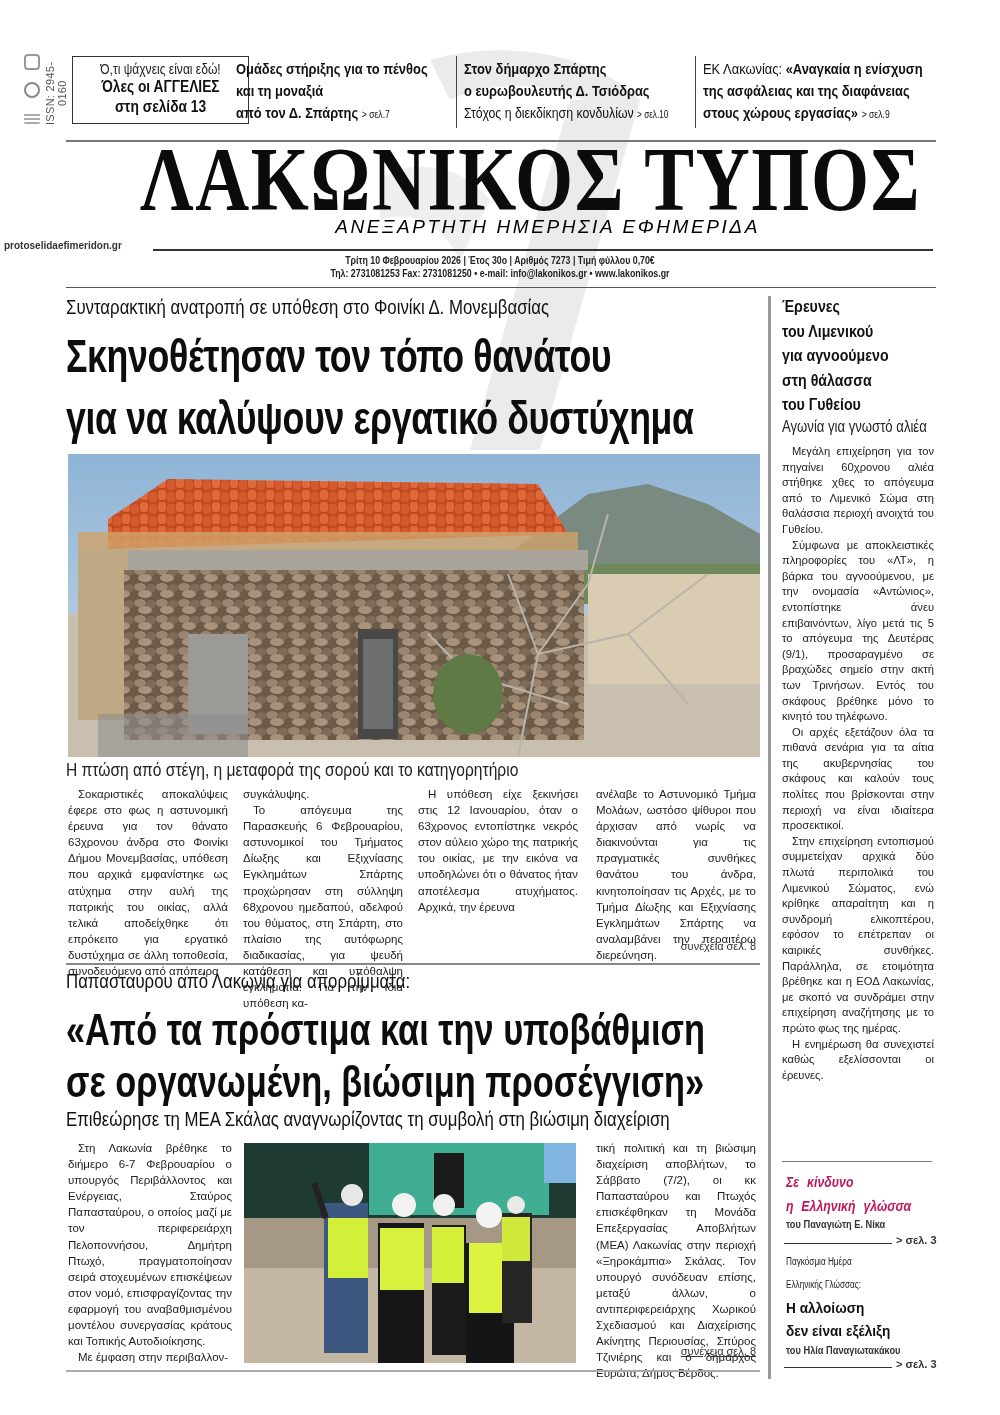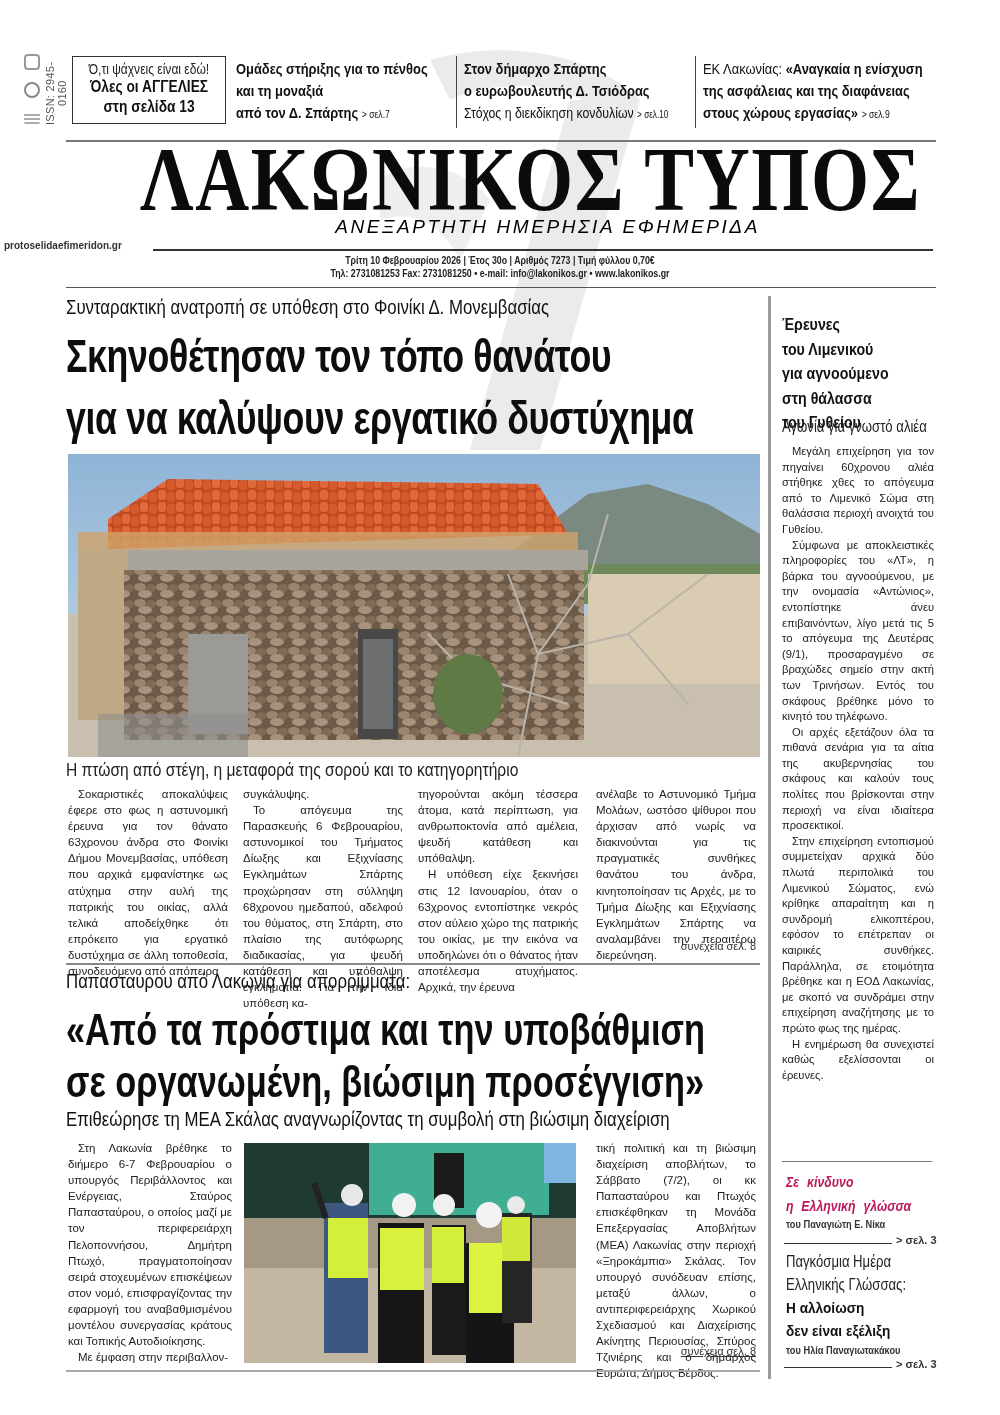--- a/index.html
+++ b/index.html
@@ -11,21 +11,21 @@
 
   
   .issn-strip { left: 22px; top: 52px; width: 44px; height: 82px; }
   .issn-text { position: absolute; left: 22px; top: 0; writing-mode: vertical-rl; transform: rotate(180deg); font-size: 11px; color: #555; letter-spacing: 0.3px; height: 82px; text-align: center; }
   .logo-mini { position: absolute; left: 2px; width: 16px; height: 16px; border-radius: 50%; border: 2px solid #888; }
   .logo-mini.l1 { top: 2px; border-radius: 4px; border-color: #999; }
   .logo-mini.l2 { top: 30px; }
   .logo-mini.l3 { top: 60px; border-radius: 2px; height: 12px; background: repeating-linear-gradient(0deg,#aaa 0 2px,#fff 2px 4px); border: none; }
 
   
-  .promo-box { left: 72px; top: 56px; width: 154px; height: 68px; border: 1px solid #333; padding: 4px 6px; text-align: center; }
+  .promo-box { left: 72px; top: 56px; width: 177px; height: 68px; border: 1px solid #333; padding: 4px 6px; text-align: center; }
   .promo-line1 { font-family: "Liberation Sans", sans-serif; font-size: 14px; color: #222; transform: scaleX(0.86); transform-origin: center; white-space: nowrap; }
   .promo-line2, .promo-line3 { font-weight: bold; font-size: 16px; color: #111; transform: scaleX(0.86); white-space: nowrap; line-height: 20px; }
 
   .teaser { top: 58px; height: 70px; font-size: 15px; line-height: 22px; }
   .teaser .b { font-weight: bold; display: block; white-space: nowrap; transform: scaleX(0.86); transform-origin: left; }
   .teaser .n { font-weight: normal; white-space: nowrap; display: block; transform: scaleX(0.82); transform-origin: left; }
   .teaser .pg { font-size: 10px; font-weight: normal; }
   .t1 { left: 236px; width: 215px; }
   .t2 { left: 464px; width: 230px; }
   .t3 { left: 703px; width: 240px; }
@@ -70,35 +70,35 @@
   .deck2 { left: 66px; top: 1108px; font-size: 20px; color: #111; white-space: nowrap; transform: scaleX(0.84); transform-origin: left; }
 
   .photo-workers { left: 244px; top: 1143px; width: 332px; height: 220px; overflow: hidden; }
   .c5 { left: 68px; top: 1140px; width: 164px; }
   .c6 { left: 596px; top: 1140px; width: 160px; }
   .cont2 { left: 600px; top: 1345px; width: 156px; text-decoration: underline; }
   .bottom-rule2 { left: 66px; top: 1370px; width: 694px; height: 2px; background: #aaa; }
 
   
   .sidebar-line { left: 768px; top: 296px; width: 3px; height: 1083px; background: #999; }
-  .sb-title { left: 782px; top: 312px; width: 160px; font-weight: bold; font-size: 16.5px; line-height: 24.5px; color: #111; }
+  .sb-title { left: 782px; top: 294px; width: 160px; font-weight: bold; font-size: 16.5px; line-height: 24.5px; color: #111; }
   .sb-title span { display: block; white-space: nowrap; transform: scaleX(0.86); transform-origin: left; }
   .sb-deck { left: 782px; top: 418px; font-size: 16px; color: #222; white-space: nowrap; transform: scaleX(0.82); transform-origin: left; }
   .sb-body { left: 782px; top: 444px; width: 152px; font-size: 11.2px; line-height: 15.6px; }
 
   .sb-rule-top { left: 782px; top: 1161px; width: 150px; height: 1px; background: #777; }
   .op1-title { left: 786px; top: 1170px; width: 150px; font-weight: bold; font-size: 14px; line-height: 24px; color: #be185d; font-style: italic; }
   .op1-title span { display: block; white-space: nowrap; transform: scaleX(0.88); transform-origin: left; word-spacing: 5px; }
   .op-author { font-size: 10.5px; font-weight: bold; color: #333; white-space: nowrap; transform: scaleX(0.88); transform-origin: left; }
   .op1-author { left: 786px; top: 1218px; }
   .op-ref { font-size: 11px; font-weight: bold; color: #333; display: flex; align-items: flex-end; gap: 4px; }
   .op-ref .ln { width: 108px; height: 1px; background: #333; margin-bottom: 2px; }
   .op1-ref { left: 784px; top: 1234px; }
 
-  .op2-kicker { left: 786px; top: 1250px; font-size: 16px; line-height: 23px; color: #222; }
+  .op2-kicker { left: 786px; top: 1250px; font-size: 10px; line-height: 23px; color: #222; }
   .op2-kicker span { display: block; white-space: nowrap; transform: scaleX(0.82); transform-origin: left; }
   .op2-title { left: 786px; top: 1296px; font-weight: bold; font-size: 15.5px; line-height: 23px; color: #111; }
   .op2-title span { display: block; white-space: nowrap; transform: scaleX(0.88); transform-origin: left; }
   .op2-author { left: 786px; top: 1344px; }
   .op2-ref { left: 784px; top: 1358px; }
 </style>
 </head>
 <body>
 
 <svg class="watermark" viewBox="0 0 380 420">
@@ -195,21 +195,20 @@
 <div class="abs photo-caption">Η πτώση από στέγη, η μεταφορά της σορού και το κατηγορητήριο</div>
 
 <div class="abs col c1">
     <p>Σοκαριστικές αποκαλύψεις έφερε στο φως η αστυνομική έρευνα για τον θάνατο 63χρονου άνδρα στο Φοινίκι Δήμου Μονεμβασίας, υπόθεση που αρχικά εμφανίστηκε ως ατύχημα στην αυλή της πατρικής του οικίας, αλλά τελικά αποδείχθηκε ότι επρόκειτο για εργατικό δυστύχημα σε άλλη τοποθεσία, συνοδευόμενο από απόπειρα</p>
   </div>
 <div class="abs col c2">
     <p class="noind">συγκάλυψης.</p>
     <p>Το απόγευμα της Παρασκευής 6 Φεβρουαρίου, αστυνομικοί του Τμήματος Δίωξης και Εξιχνίασης Εγκλημάτων Σπάρτης προχώρησαν στη σύλληψη 68χρονου ημεδαπού, αδελφού του θύματος, στη Σπάρτη, στο πλαίσιο της αυτόφωρης διαδικασίας, για ψευδή κατάθεση και υπόθαλψη εγκληματία. Για την ίδια υπόθεση κα-</p>
   </div>
 <div class="abs col c3">
-    <p class="noind">τηγορούνται ακόμη τέσσερα άτομα, κατά περίπτωση, για ανθρωποκτονία από αμέλεια, ψευδή κατάθεση και υπόθαλψη.</p>
     <p>Η υπόθεση είχε ξεκινήσει στις 12 Ιανουαρίου, όταν ο 63χρονος εντοπίστηκε νεκρός στον αύλειο χώρο της πατρικής του οικίας, με την εικόνα να υποδηλώνει ότι ο θάνατος ήταν αποτέλεσμα ατυχήματος. Αρχικά, την έρευνα</p>
   </div>
 <div class="abs col c4">
     <p class="noind">ανέλαβε το Αστυνομικό Τμήμα Μολάων, ωστόσο ψίθυροι που άρχισαν από νωρίς να διακινούνται για τις πραγματικές συνθήκες θανάτου του άνδρα, κινητοποίησαν τις Αρχές, με το Τμήμα Δίωξης και Εξιχνίασης Εγκλημάτων Σπάρτης να αναλαμβάνει την περαιτέρω διερεύνηση.</p>
   </div>
 <div class="abs cont cont1">συνέχεια σελ. 8</div>
 
 <div class="abs section-rule"></div>
 
 <div class="abs kicker2">Παπασταύρου από Λακωνία για απορρίμματα:</div>

